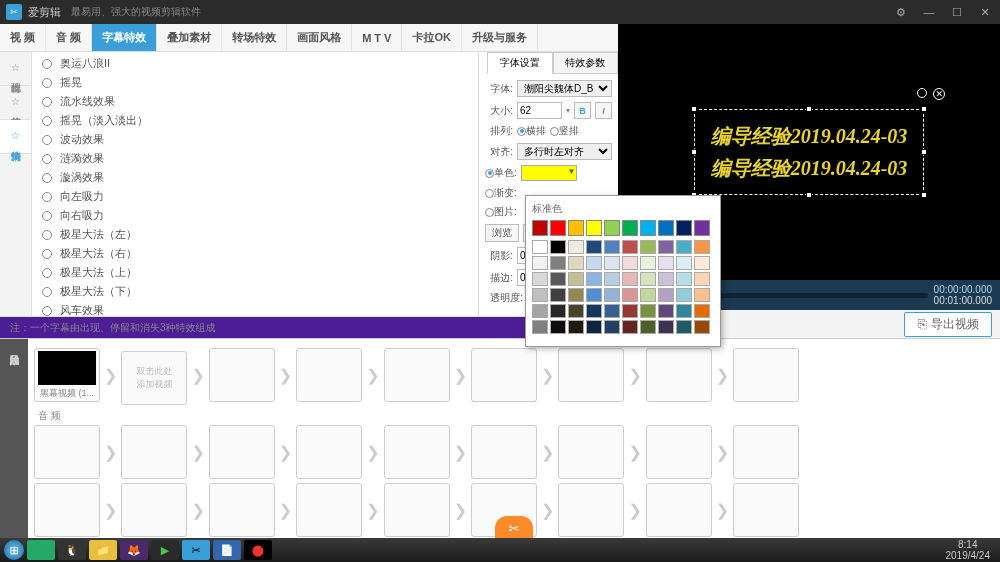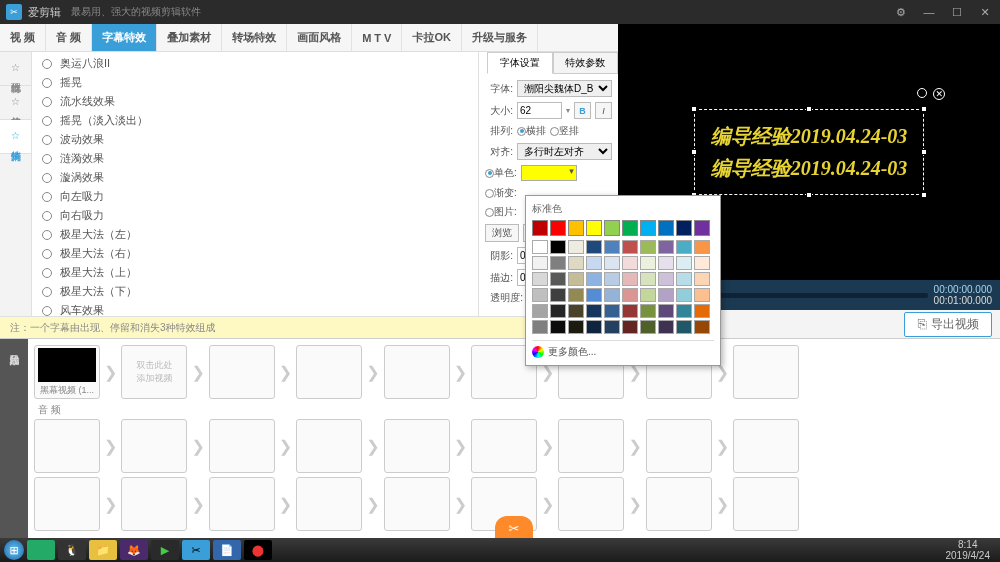--- a/index.html
+++ b/index.html
@@ -39,21 +39,21 @@
     .prop-line select, .prop-line input[type=text] { flex: 1; border: 1px solid #bbb; height: 17px; font-size: 10px; padding: 0 2px; min-width: 0; }
     .prop-line .mini { width: 28px; flex: none; }
     .prop-line .btn-sq { width: 17px; height: 17px; border: 1px solid #bbb; background: #f6f6f6; font-size: 9px; display: flex; align-items: center; justify-content: center; cursor: pointer; }
     .prop-line .rad { display: flex; align-items: center; gap: 0; }
     .prop-line .rad .dot { width: 9px; height: 9px; border: 1px solid #888; border-radius: 50%; display: inline-flex; align-items: center; justify-content: center; }
     .prop-line .rad .dot.on::after { content: ""; width: 4px; height: 4px; background: #3a9fd8; border-radius: 50%; }
     .swatch-btn { width: 56px; height: 16px; background: #ffff00; border: 1px solid #aaa; cursor: pointer; position: relative; }
     .swatch-btn::after { content: "▾"; position: absolute; right: 2px; top: 0; font-size: 9px; color: #555; }
     .prop-line .sm-btn { border: 1px solid #bbb; background: #f6f6f6; padding: 1px 6px; font-size: 10px; cursor: pointer; }
     
-    .footer-note { height: 22px; background: #fef9c3; border-top: 1px solid #e0e0e0; display: flex; align-items: center; padding: 0 10px; color: #888; font-size: 10px; }
+    .footer-note { height: 22px; background: #4c1d95; border-top: 1px solid #e0e0e0; display: flex; align-items: center; padding: 0 10px; color: #888; font-size: 10px; }
     .footer-note .collapse { margin-left: auto; padding: 2px 12px; border: 1px solid #c6e0f0; background: #eaf5fc; border-radius: 10px; color: #3a9fd8; cursor: pointer; display: flex; align-items: center; gap: 4px; }
     
     .preview-stage { position: absolute; inset: 0 0 58px 0; display: flex; align-items: center; justify-content: center; }
     .subtitle-box { border: 1px dashed #fff; padding: 10px 16px; position: relative; }
     .subtitle-box .h { position: absolute; width: 6px; height: 6px; background: #fff; border: 1px solid #000; }
     .subtitle-box .h1 { left: -4px; top: -4px; } .subtitle-box .h2 { right: -4px; top: -4px; }
     .subtitle-box .h3 { left: -4px; bottom: -4px; } .subtitle-box .h4 { right: -4px; bottom: -4px; }
     .subtitle-box .h5 { left: 50%; top: -4px; margin-left: -3px; } .subtitle-box .h6 { left: 50%; bottom: -4px; margin-left: -3px; }
     .subtitle-box .h7 { left: -4px; top: 50%; margin-top: -3px; } .subtitle-box .h8 { right: -4px; top: 50%; margin-top: -3px; }
     .subtitle-box .rot { position: absolute; right: -4px; top: -22px; width: 10px; height: 10px; border: 1px solid #fff; border-radius: 50%; }
@@ -323,21 +323,21 @@
 
 <div class="bottom-region">
   <div class="timeline-side">已添加片段</div>
   <div class="timeline-body">
     <div class="clip-row" id="cliprow1">
         <div class="clip black">
           <div class="thumb"></div>
           <span>黑幕视频 (1...</span>
         </div>
         <div class="trans">❯</div>
-        <div class="clip placeholder" style="white-space: pre-line;">双击此处
+        <div class="clip placeholder" style="white-space: pre-line; margin-top: 6px;">双击此处
 添加视频</div>
         <div class="trans">❯</div>
         <div class="clip placeholder"></div>
         <div class="trans">❯</div>
         <div class="clip placeholder"></div>
         <div class="trans">❯</div>
         <div class="clip placeholder"></div>
         <div class="trans">❯</div>
         <div class="clip placeholder"></div>
         <div class="trans">❯</div>
@@ -459,24 +459,20 @@
       <div class="c" style="background: rgb(12, 12, 12);"></div>
       <div class="c" style="background: rgb(29, 27, 16);"></div>
       <div class="c" style="background: rgb(15, 36, 62);"></div>
       <div class="c" style="background: rgb(36, 64, 97);"></div>
       <div class="c" style="background: rgb(99, 36, 35);"></div>
       <div class="c" style="background: rgb(79, 97, 40);"></div>
       <div class="c" style="background: rgb(63, 49, 81);"></div>
       <div class="c" style="background: rgb(32, 88, 103);"></div>
       <div class="c" style="background: rgb(151, 72, 6);"></div>
     </div>
-  <div class="more">
-    <div class="wheel"></div>
-    <span>更多颜色...</span>
-  </div>
 </div>
 
 <div class="taskbar">
   <div class="task-icon start">⊞</div>
   <div class="task-icon" style="background:#2a6"></div>
   <div class="task-icon" style="background:#333">🐧</div>
   <div class="task-icon" style="background:#e8c040">📁</div>
   <div class="task-icon" style="background:#4a2a6a">🦊</div>
   <div class="task-icon" style="background:#2a2a2a;color:#4c4">▶</div>
   <div class="task-icon" style="background:#3a9fd8">✂</div>

